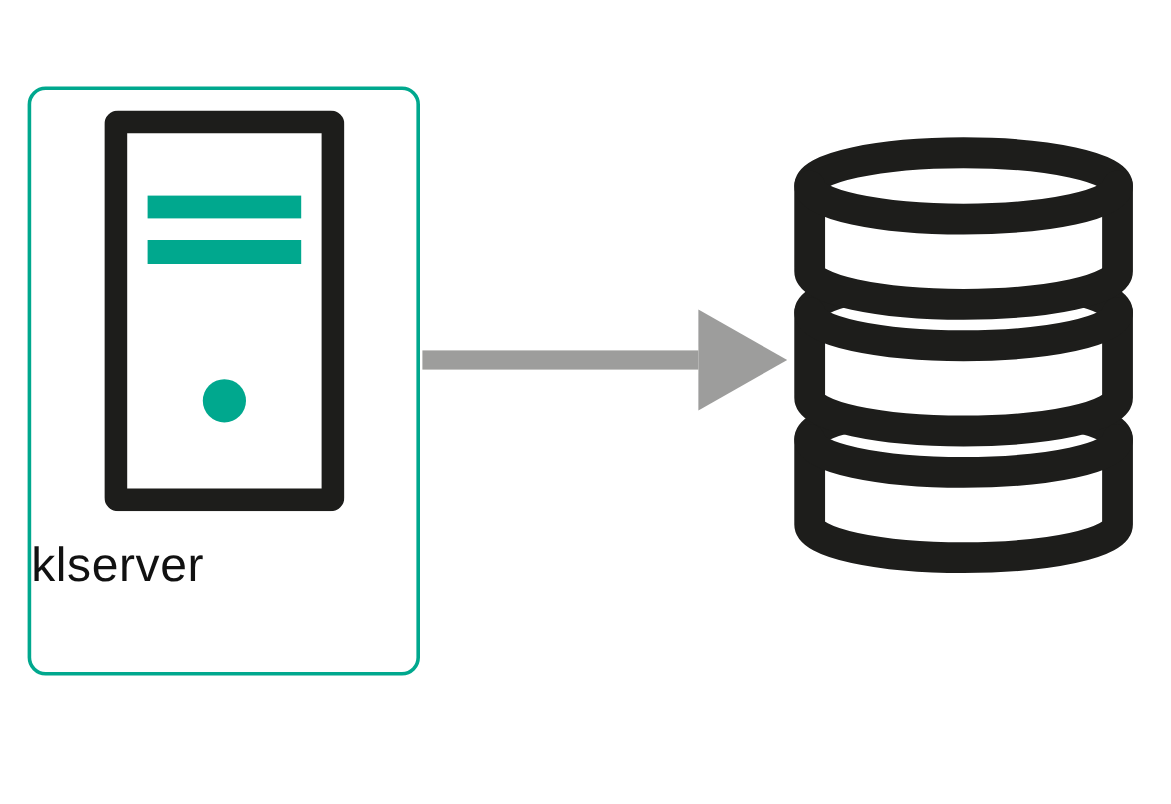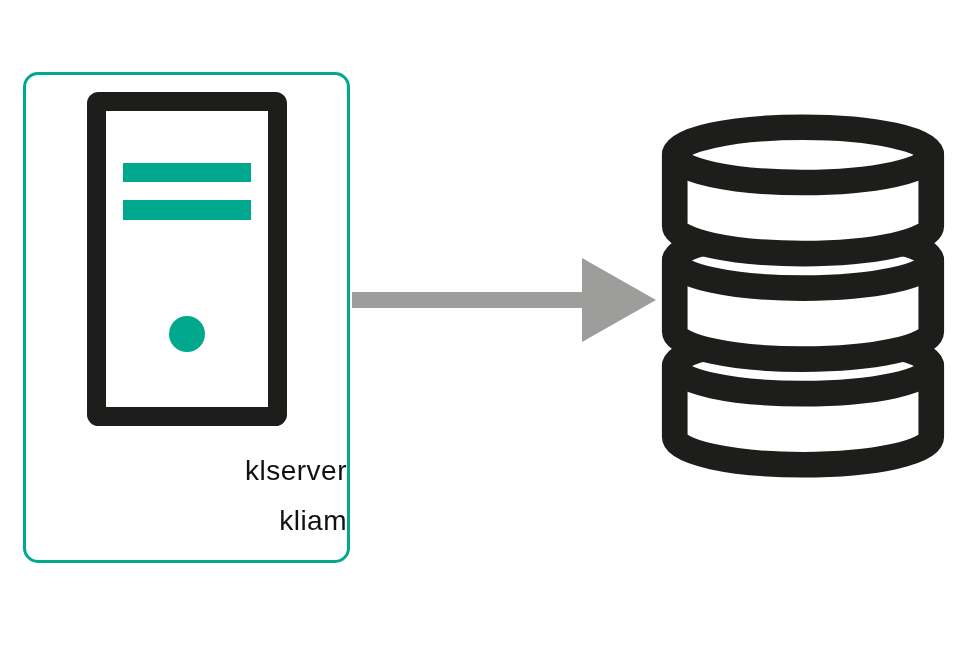--- a/index.html
+++ b/index.html
@@ -36,22 +36,22 @@
     width: 200px; height: 334px;
   }
   .server-frame {
     fill: #ffffff;
     stroke: var(--icon-black);
     stroke-width: 19px;
   }
   .teal-bar, .teal-dot { fill: var(--accent-teal); }
   .node-label {
     margin-top: 20px;
-    text-align: right;
-    font-size: 28px;
+    text-align: left;
+    font-size: 40px;
     line-height: 50px;
     color: var(--text-black);
     letter-spacing: 0.5px;
   }
   
   .arrow-svg {
     position: absolute;
     left: 350px; top: 250px;
     width: 306px; height: 100px;
   }
@@ -82,21 +82,20 @@
 
   <div class="node-box">
     <svg class="server-icon" viewBox="0 0 200 334" xmlns="http://www.w3.org/2000/svg" aria-hidden="true">
       <rect class="server-frame" x="9.5" y="9.5" width="181" height="315" rx="2"></rect>
       <rect class="teal-bar" x="36" y="71" width="128" height="19"></rect>
       <rect class="teal-bar" x="36" y="108" width="128" height="20"></rect>
       <circle class="teal-dot" cx="100" cy="242" r="18"></circle>
     </svg>
     <div class="node-label">
       <div>klserver</div>
-      <div>kliam</div>
     </div>
   </div>
 
   <svg class="arrow-svg" viewBox="0 0 306 100" xmlns="http://www.w3.org/2000/svg" aria-hidden="true">
     <rect class="arrow-shape" x="2" y="42" width="230" height="16"></rect>
     <polygon class="arrow-shape" points="232,8 232,92 306,50"></polygon>
   </svg>
 
   <svg class="db-svg" viewBox="0 0 300 372" xmlns="http://www.w3.org/2000/svg" aria-hidden="true">
 

